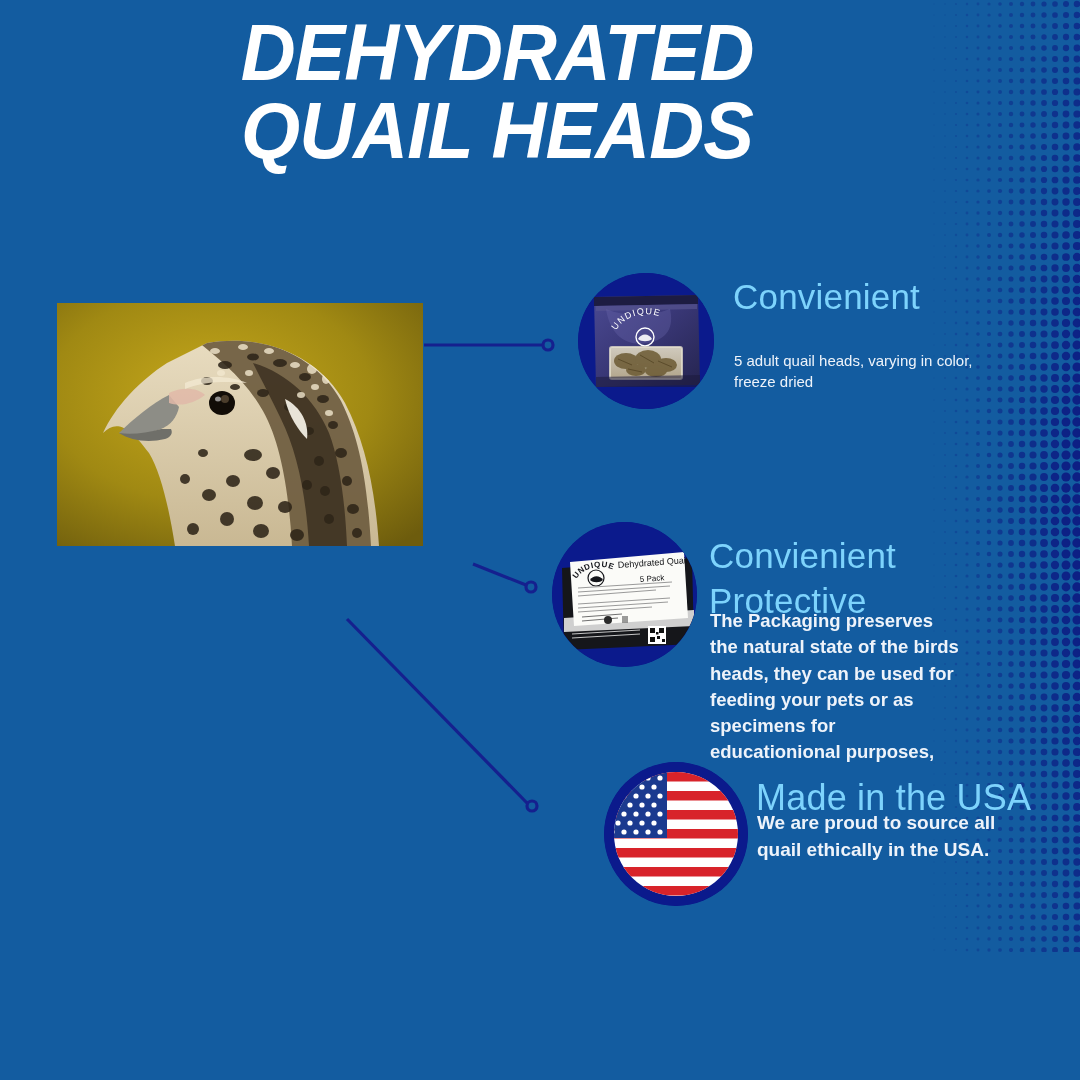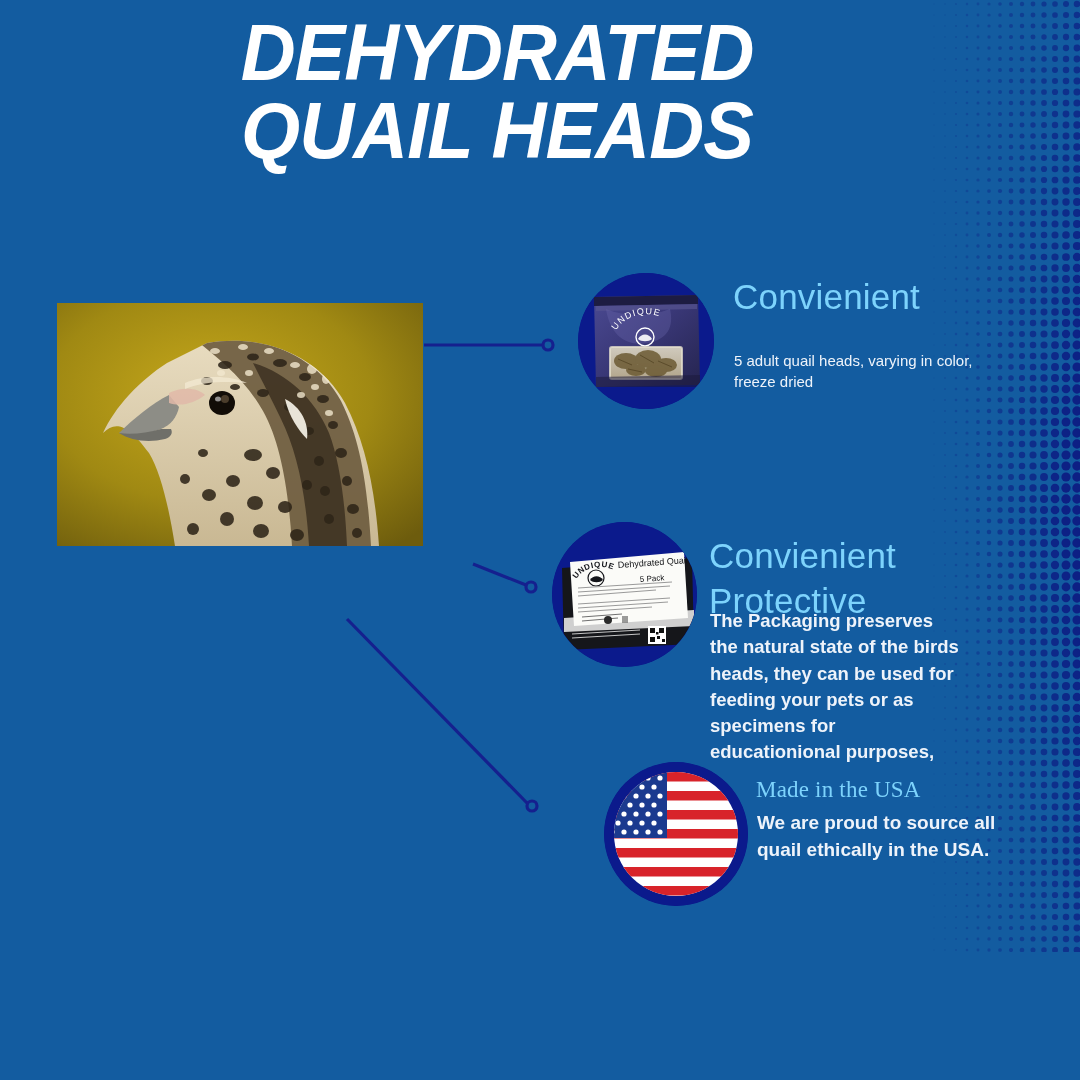--- a/index.html
+++ b/index.html
@@ -74,21 +74,21 @@
   #feat1 .f-head{left:733px;top:262px;width:300px;font-size:35px;}
   #feat1 .f-body{left:734px;top:350px;width:245px;font-size:15px;}
 
   
   #feat2 .f-circle{left:552px;top:522px;width:145px;height:145px;}
   #feat2 .f-head{left:709px;top:521px;width:300px;font-size:35px;}
   #feat2 .f-body{left:710px;top:608px;width:252px;font-size:18.5px;font-weight:bold;}
 
   
   #feat3 .f-circle{left:604px;top:762px;width:144px;height:144px;}
-  #feat3 .f-head{left:756px;top:762px;width:300px;font-size:23px;white-space:nowrap;font-family:Liberation Serif, serif;}
+  #feat3 .f-head{left:756px;top:762px;width:300px;font-size:36px;white-space:nowrap;}
   #feat3 .f-body{left:757px;top:810px;width:250px;font-size:19px;font-weight:bold;}
 </style>
 </head>
 <body>
 
 <div id="stage">
 
   <svg class="dots" viewBox="0 0 150 995" preserveAspectRatio="none">
     <g id="dotfield" fill="#0d1f84">
         <circle cx="4.0" cy="4.0" r="0.57" opacity="0.14"></circle>

